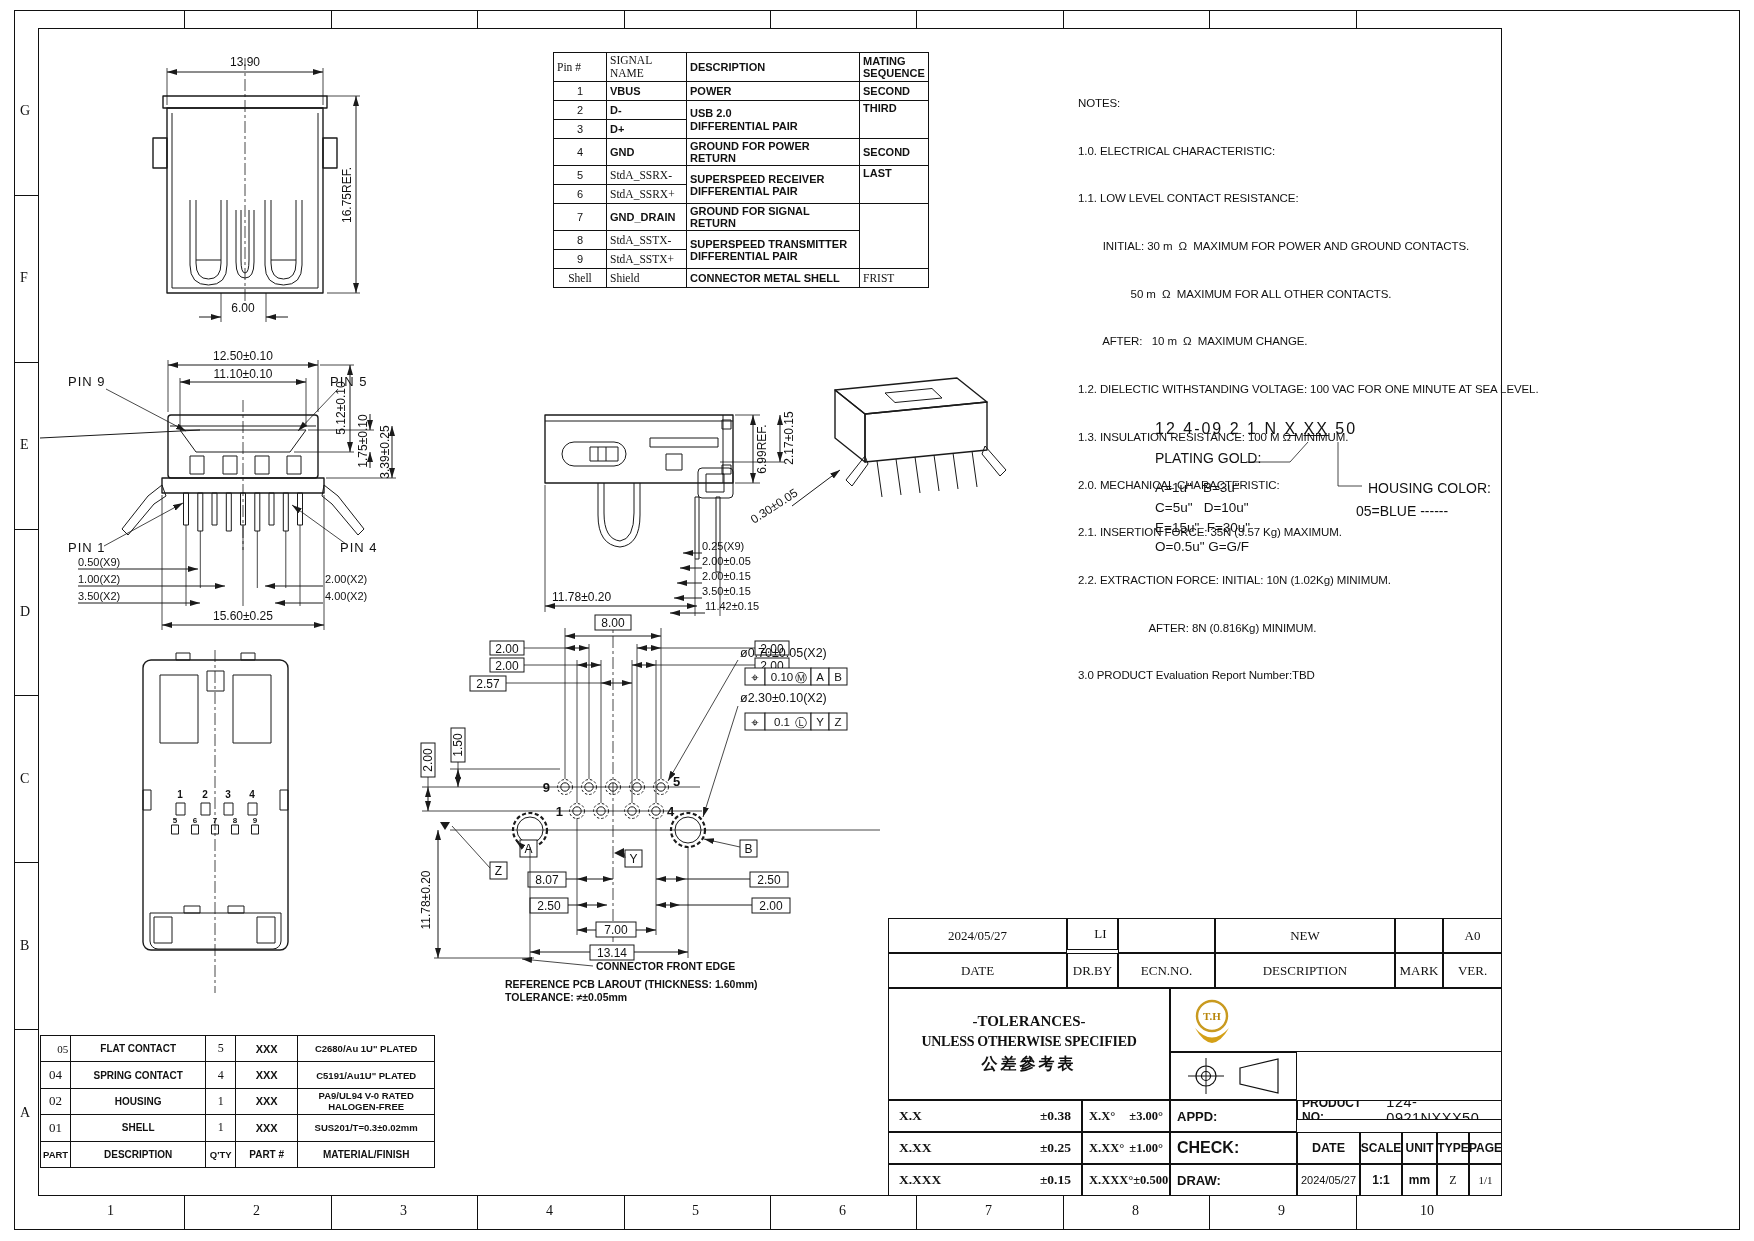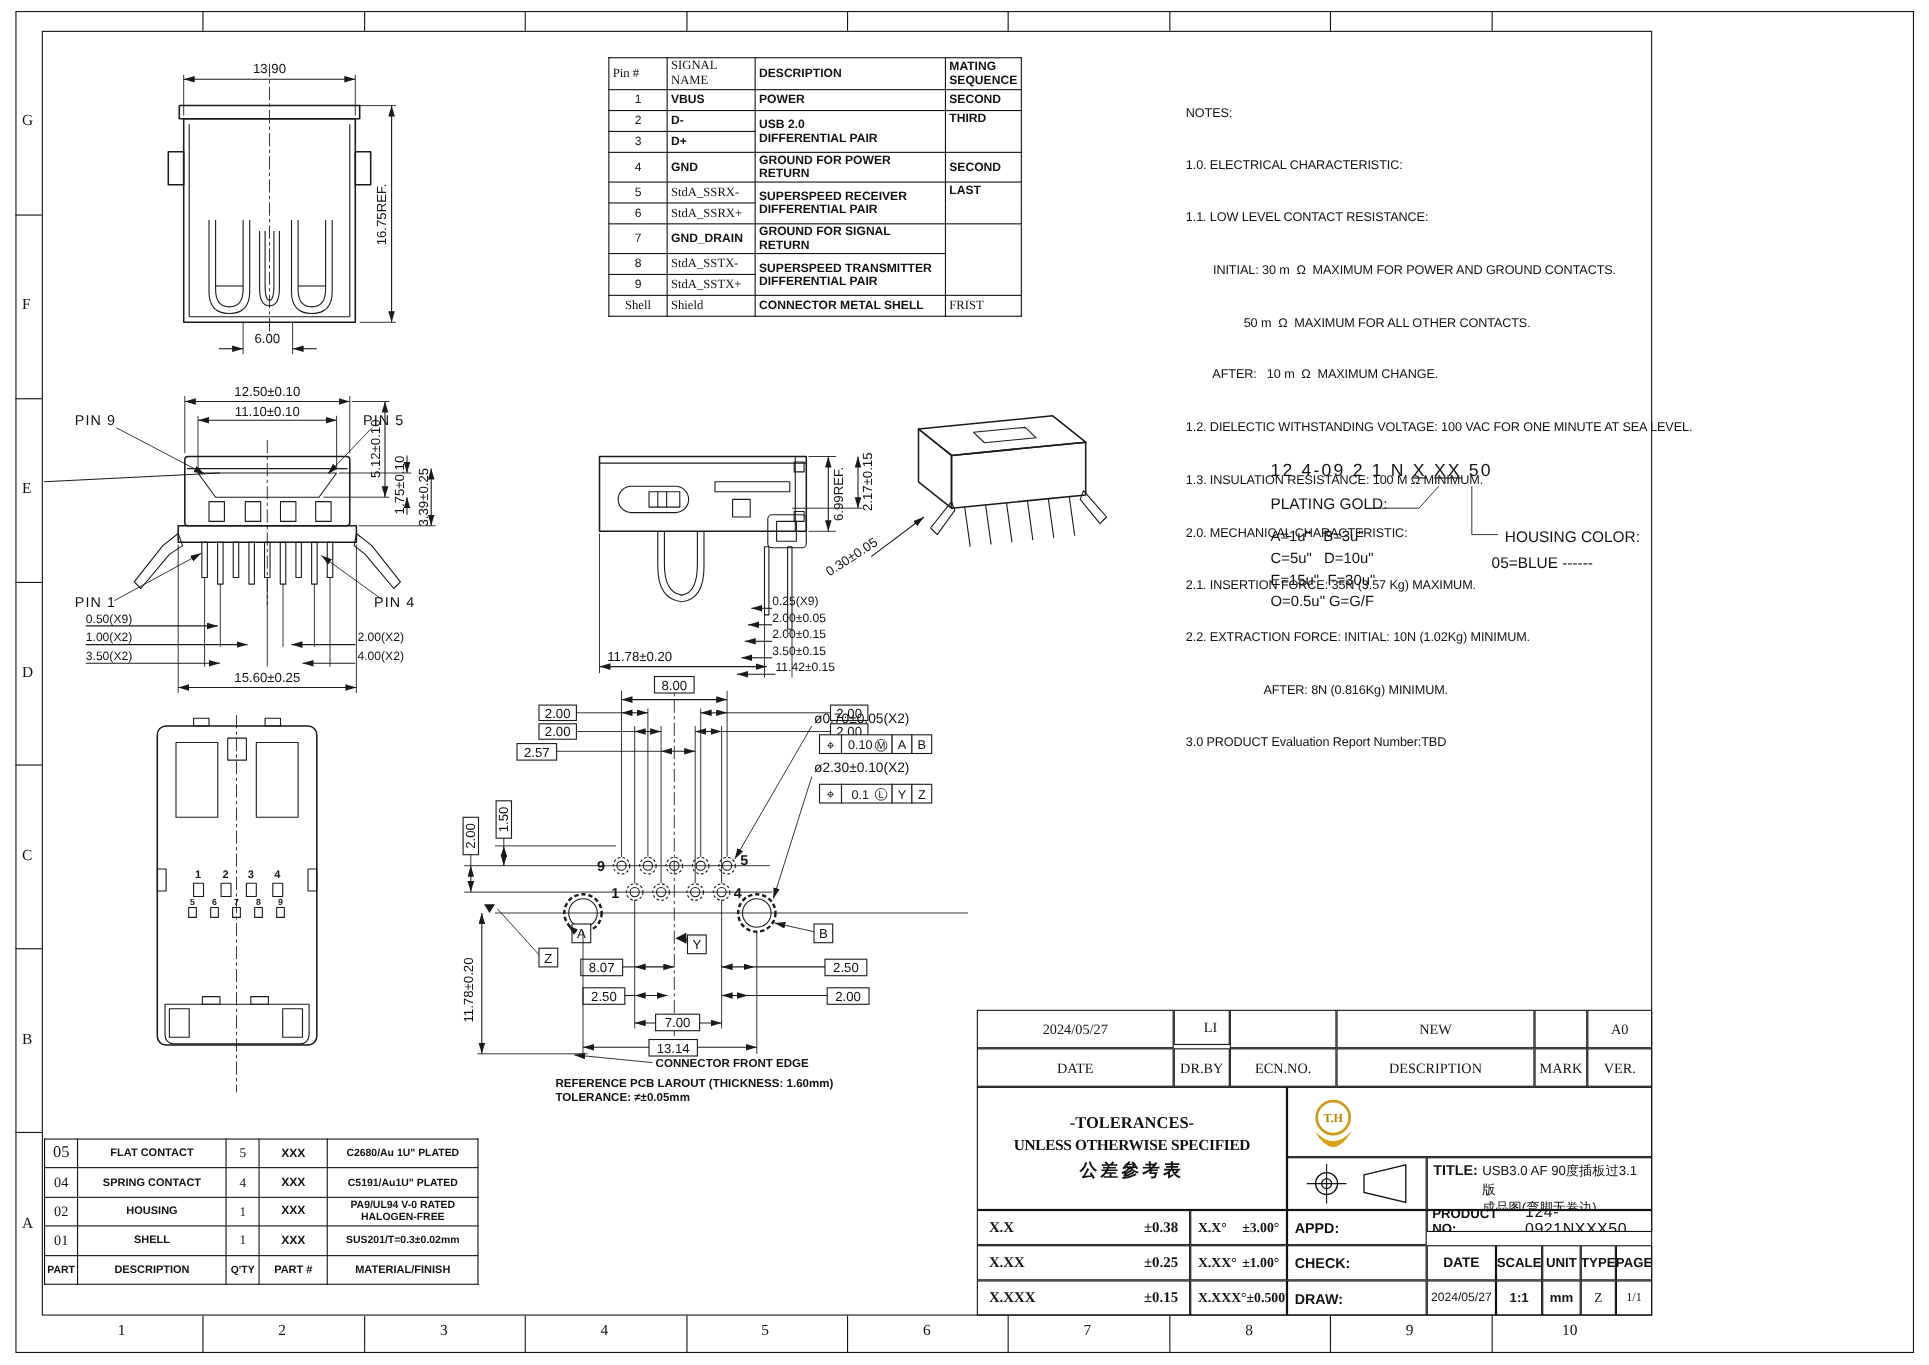--- a/index.html
+++ b/index.html
@@ -582,21 +582,21 @@
   <table class="bom">
     <colgroup>
         <col style="width:28px">
         <col style="width:135px">
         <col style="width:30px">
         <col style="width:62px">
         <col style="width:137px">
       </colgroup>
     <tbody>
         <tr>
-      <td class="serif" style="font-size:15px;">05</td>
+      <td class="serif" style="font-size:11px;text-align:right;">05</td>
       <td style="font-size:10px;font-weight:bold;">FLAT CONTACT</td>
       <td class="serif" style="font-size:12px;">5</td>
       <td style="font-size:11px;font-weight:bold;">XXX</td>
       <td style="font-size:9.5px;font-weight:bold;">C2680/Au 1U" PLATED</td>
     </tr>
     <tr>
       <td class="serif" style="font-size:13px;">04</td>
       <td style="font-size:10px;font-weight:bold;">SPRING CONTACT</td>
       <td class="serif" style="font-size:12px;">4</td>
       <td style="font-size:11px;font-weight:bold;">XXX</td>
@@ -681,35 +681,28 @@
 
     <div class="cell" style="left:282px;top:134px;width:127px;height:48px;">
       <svg width="120" height="44" style="position:static;">
         <circle cx="32" cy="22" r="10" fill="none" stroke="#111" stroke-width="1.2"></circle>
         <circle cx="32" cy="22" r="4.5" fill="none" stroke="#111" stroke-width="1.2"></circle>
         <line x1="14" y1="22" x2="50" y2="22" stroke="#111" stroke-width="1"></line>
         <line x1="32" y1="4" x2="32" y2="40" stroke="#111" stroke-width="1"></line>
         <polygon points="66,14 104,5 104,39 66,30" fill="none" stroke="#111" stroke-width="1.2"></polygon>
       </svg>
     </div>
-    <div class="cell left" style="left:409px;top:134px;width:205px;height:48px;align-items:flex-start;padding:3px 5px;gap:4px;">
-      <span style="font-size:13px;font-weight:bold;">TITLE:</span>
-      <span style="display:inline-block;">
-        <span style="display:block;font-size:12px;">USB3.0 AF 90度插板过3.1版</span>
-        <span style="display:block;font-size:12px;">成品图(弯脚无卷边)</span>
-      </span>
-    </div>
 
     <div class="cell left" style="left:282px;top:182px;width:127px;height:32px;font-size:13px;font-weight:bold;padding-left:6px;">APPD:</div>
     <div class="cell left" style="left:409px;top:182px;width:205px;height:20px;padding-left:4px;gap:6px;">
       <span style="font-size:12px;font-weight:bold;">PRODUCT NO:</span>
       <span style="font-size:14.5px;letter-spacing:0.5px;">124-0921NXXX50</span>
     </div>
 
-    <div class="cell left" style="left:282px;top:214px;width:127px;height:32px;font-size:13px;font-weight:bold;padding-left:6px;">CHECK:</div>
+    <div class="cell left" style="left:282px;top:214px;width:127px;height:32px;font-size:16px;font-weight:bold;padding-left:6px;">CHECK:</div>
     <div class="cell" style="left:409px;top:214px;width:63px;height:32px;font-size:12.5px;font-weight:bold;">DATE</div>
     <div class="cell" style="left:472px;top:214px;width:42px;height:32px;font-size:12px;font-weight:bold;">SCALE</div>
     <div class="cell" style="left:514px;top:214px;width:35px;height:32px;font-size:12px;font-weight:bold;">UNIT</div>
     <div class="cell" style="left:549px;top:214px;width:32px;height:32px;font-size:12px;font-weight:bold;">TYPE</div>
     <div class="cell" style="left:581px;top:214px;width:33px;height:32px;font-size:12px;font-weight:bold;">PAGE</div>
 
     <div class="cell left" style="left:282px;top:246px;width:127px;height:32px;font-size:13px;font-weight:bold;padding-left:6px;">DRAW:</div>
     <div class="cell" style="left:409px;top:246px;width:63px;height:32px;font-size:11px;">2024/05/27</div>
     <div class="cell" style="left:472px;top:246px;width:42px;height:32px;font-size:12px;font-weight:bold;">1:1</div>
     <div class="cell" style="left:514px;top:246px;width:35px;height:32px;font-size:12px;font-weight:bold;">mm</div>

